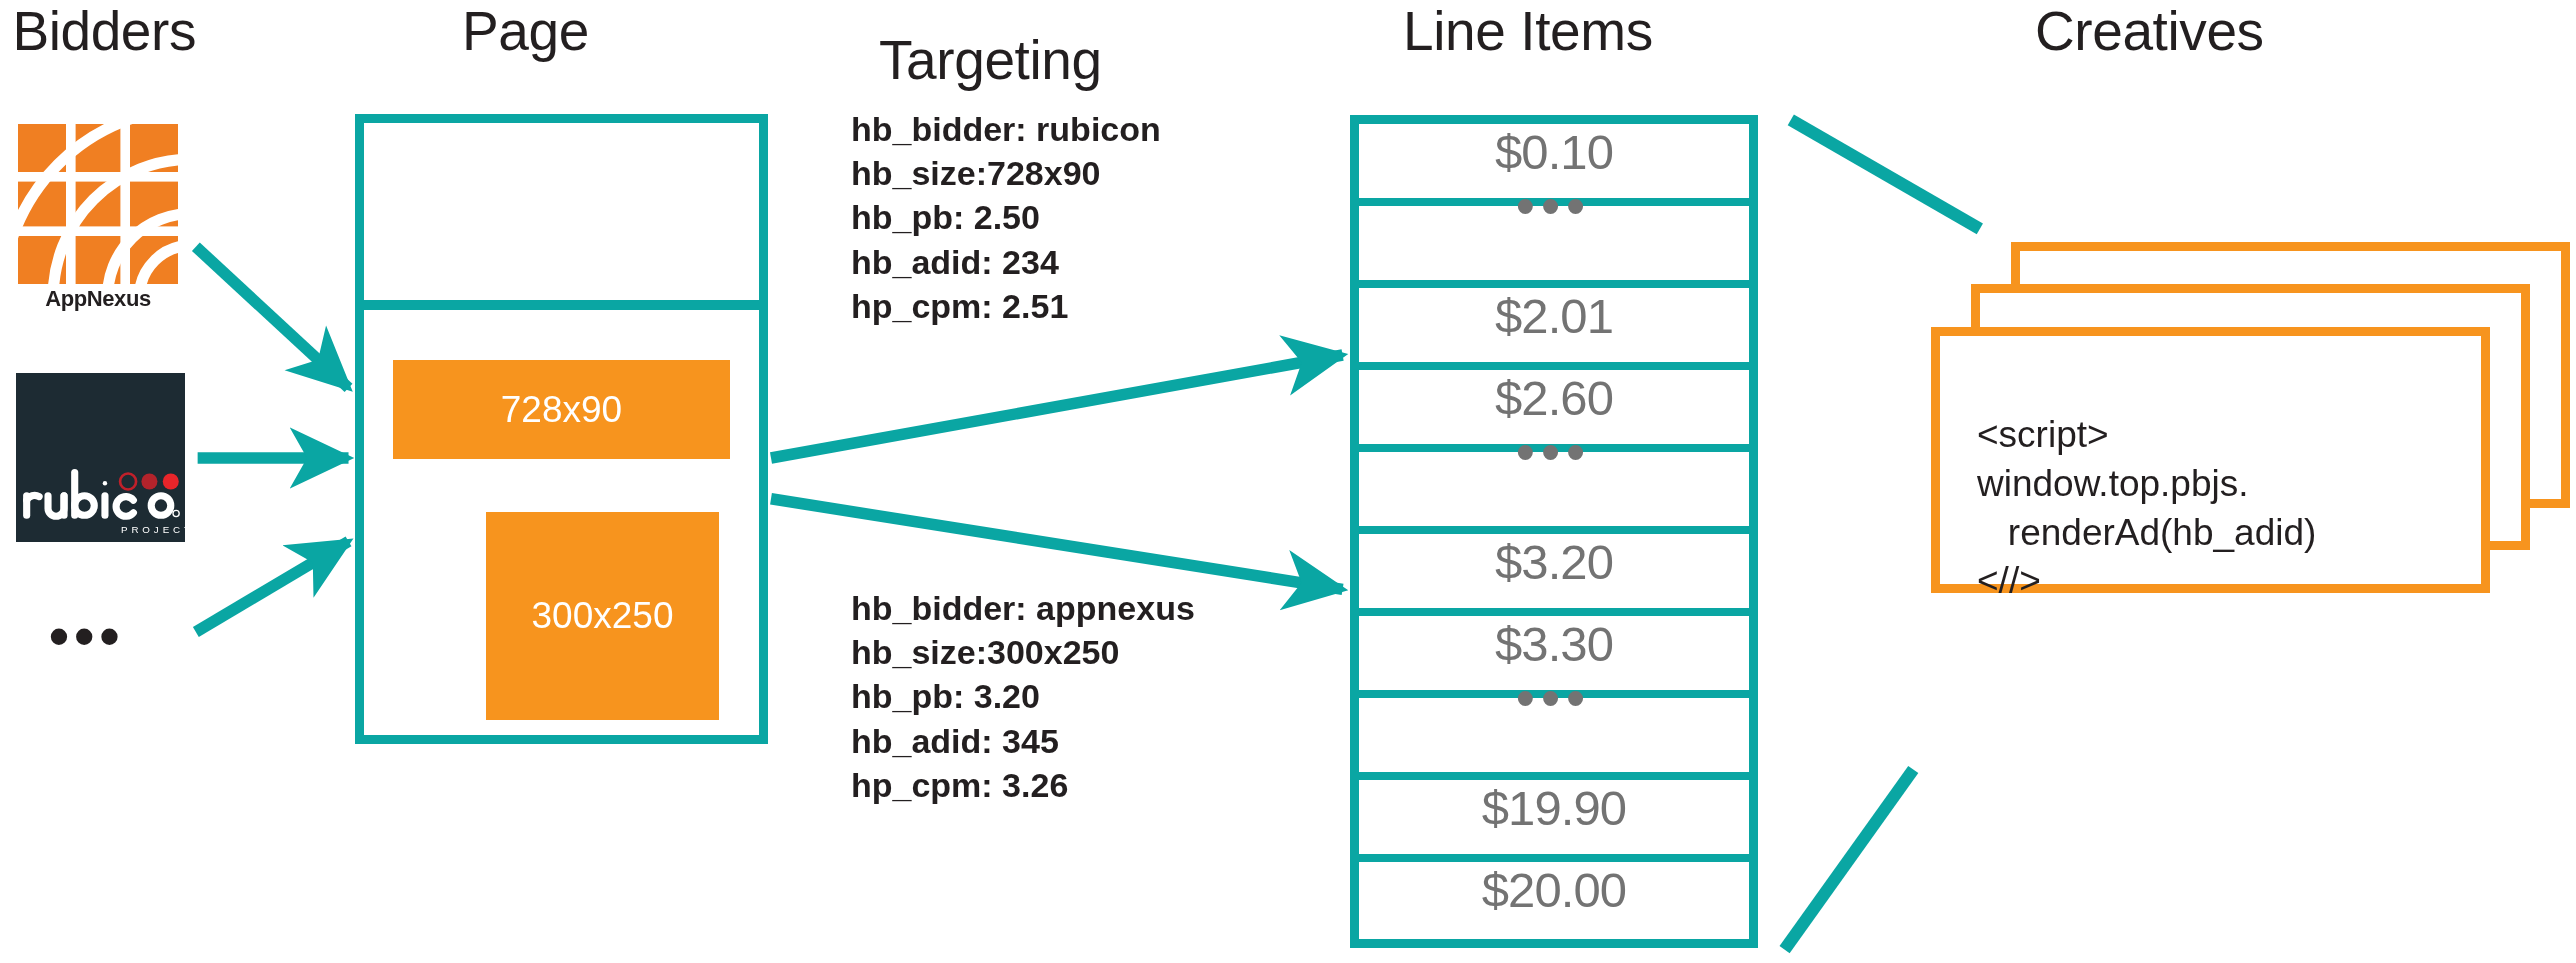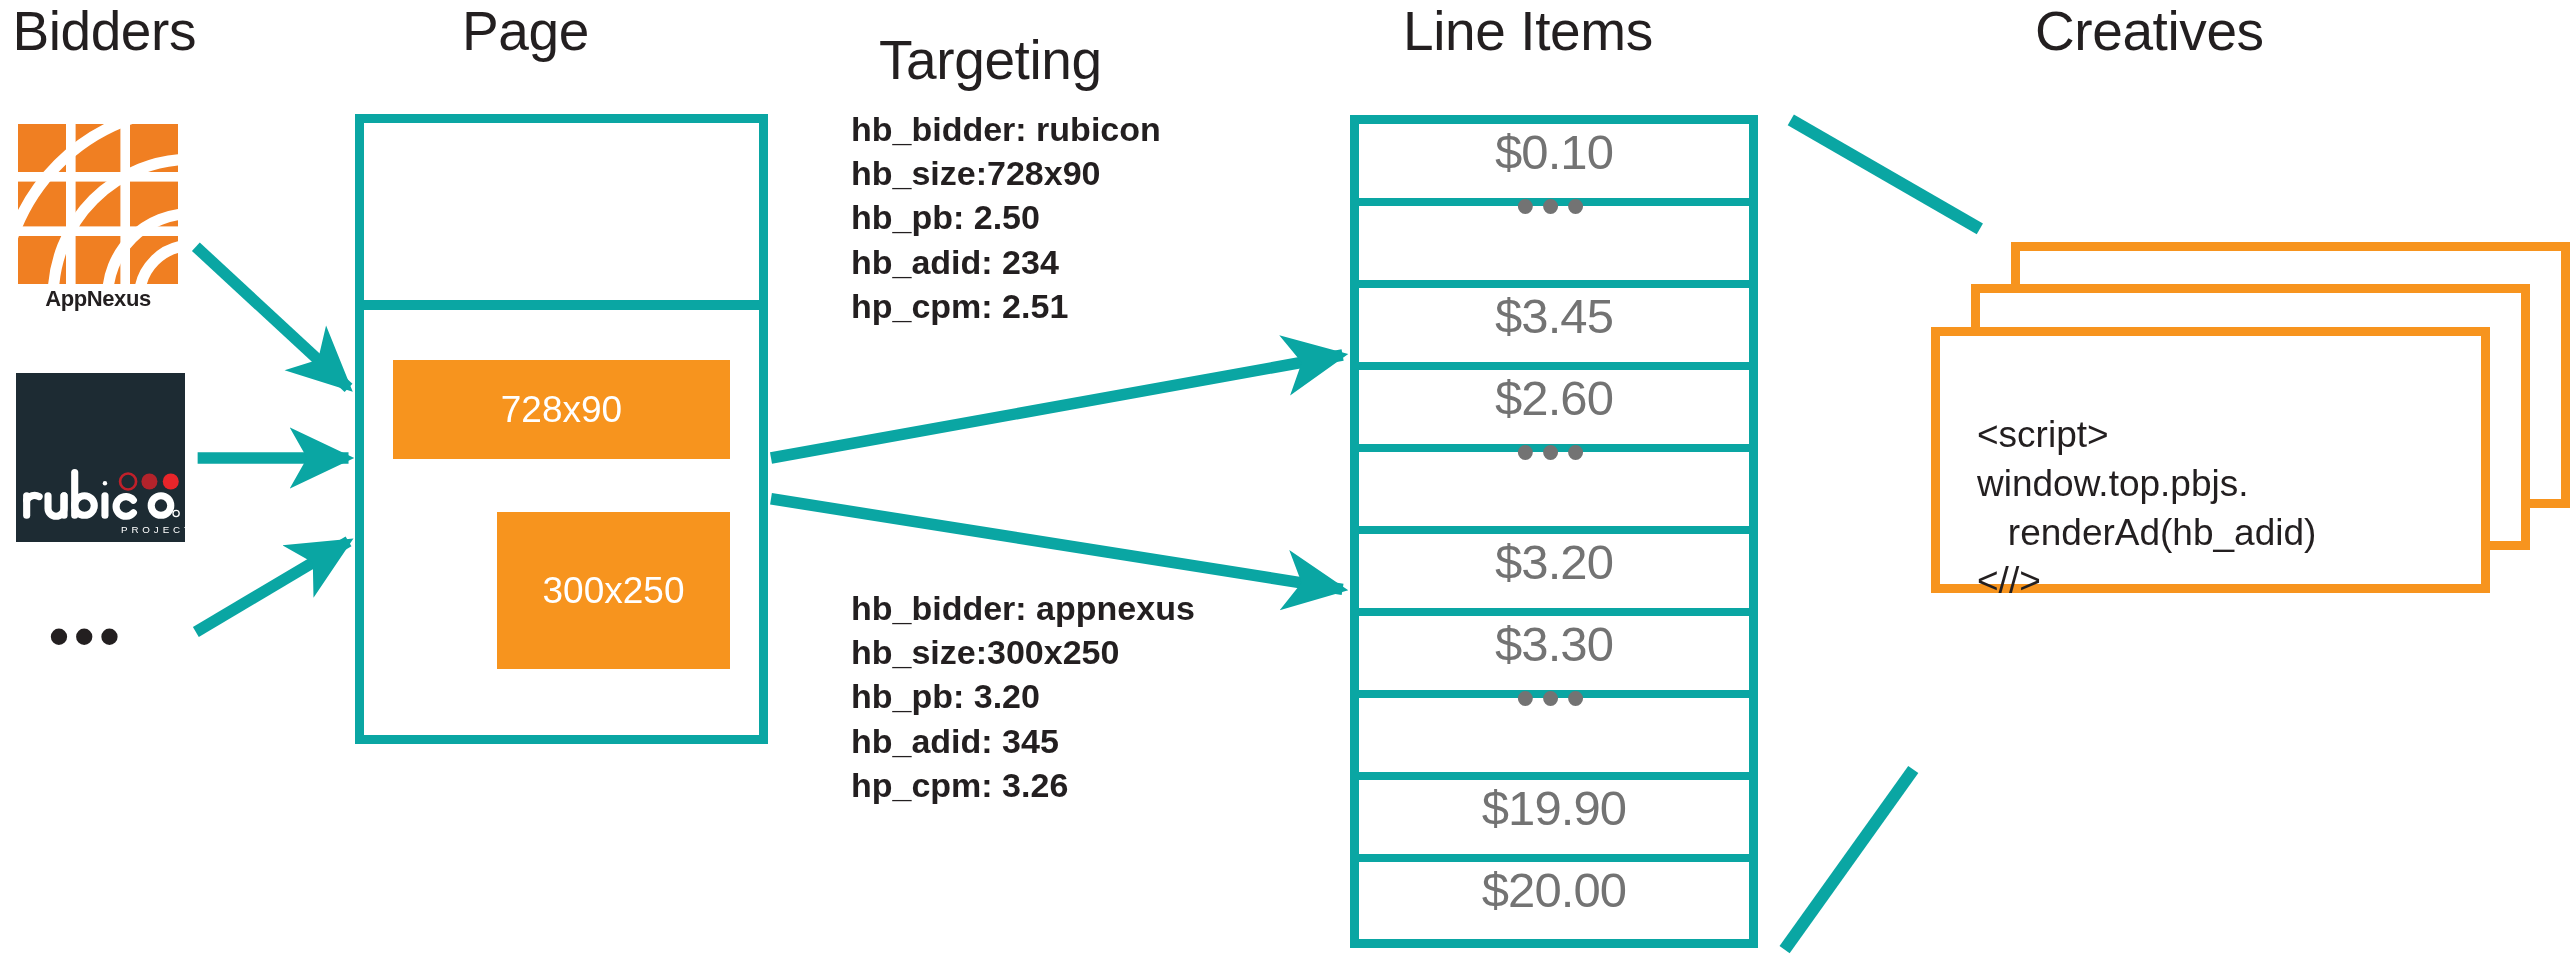--- a/index.html
+++ b/index.html
@@ -80,21 +80,21 @@
     background: #f7941e;
     color: #ffffff;
     display: flex;
     align-items: center;
     justify-content: center;
     font-size: 37px;
     font-weight: 400;
     letter-spacing: 0px;
   }
   #slot-728x90 { left: 393px; top: 360px; width: 337px; height: 99px; text-align: right; }
-  #slot-300x250 { left: 497px; top: 512px; width: 233px; height: 157px; }
+  #slot-300x250 { left: 486px; top: 512px; width: 233px; height: 208px; }
 
   
   .targeting-block {
     position: absolute;
     font-size: 34px;
     font-weight: bold;
     line-height: 1.3;
     color: #231f20;
     white-space: nowrap;
   }
@@ -243,21 +243,21 @@
   </div>
 
   <div id="lineitems-box">
     <div class="li-row">
         <span>$0.10</span>
       </div>
     <div class="li-row dots">
         <span>•••</span>
       </div>
     <div class="li-row">
-        <span>$3.45</span>
+        <span>$2.01</span>
       </div>
     <div class="li-row">
         <span>$2.60</span>
       </div>
     <div class="li-row dots">
         <span>•••</span>
       </div>
     <div class="li-row">
         <span>$3.20</span>
       </div>

